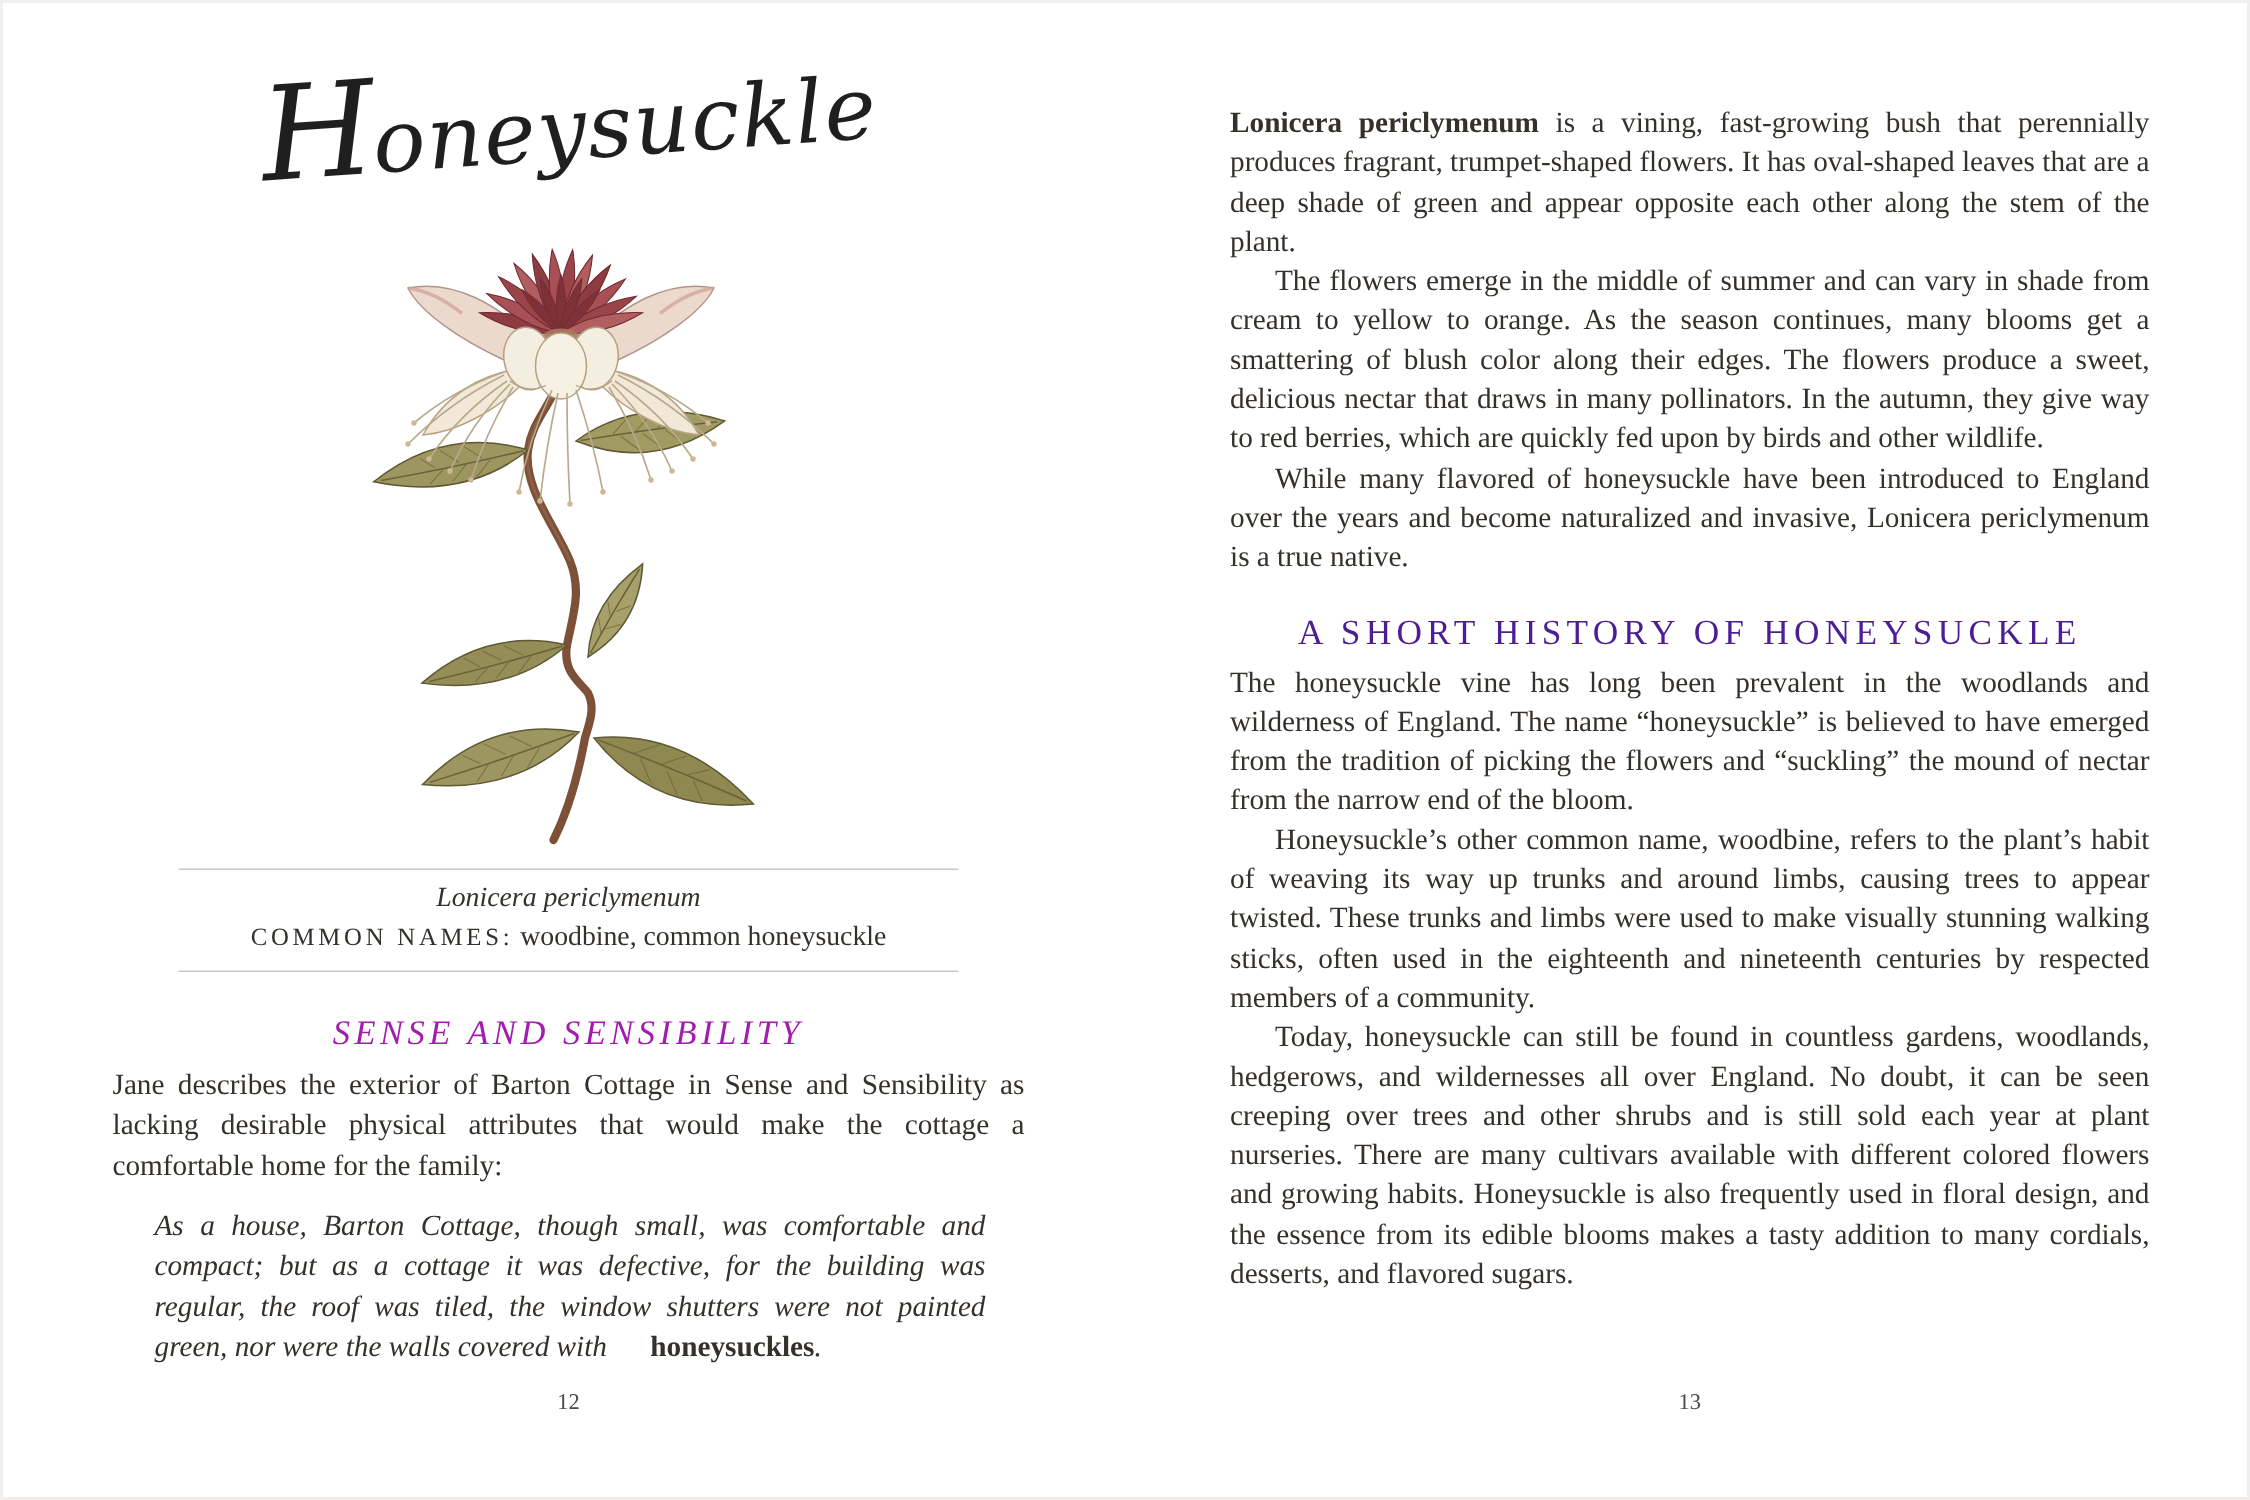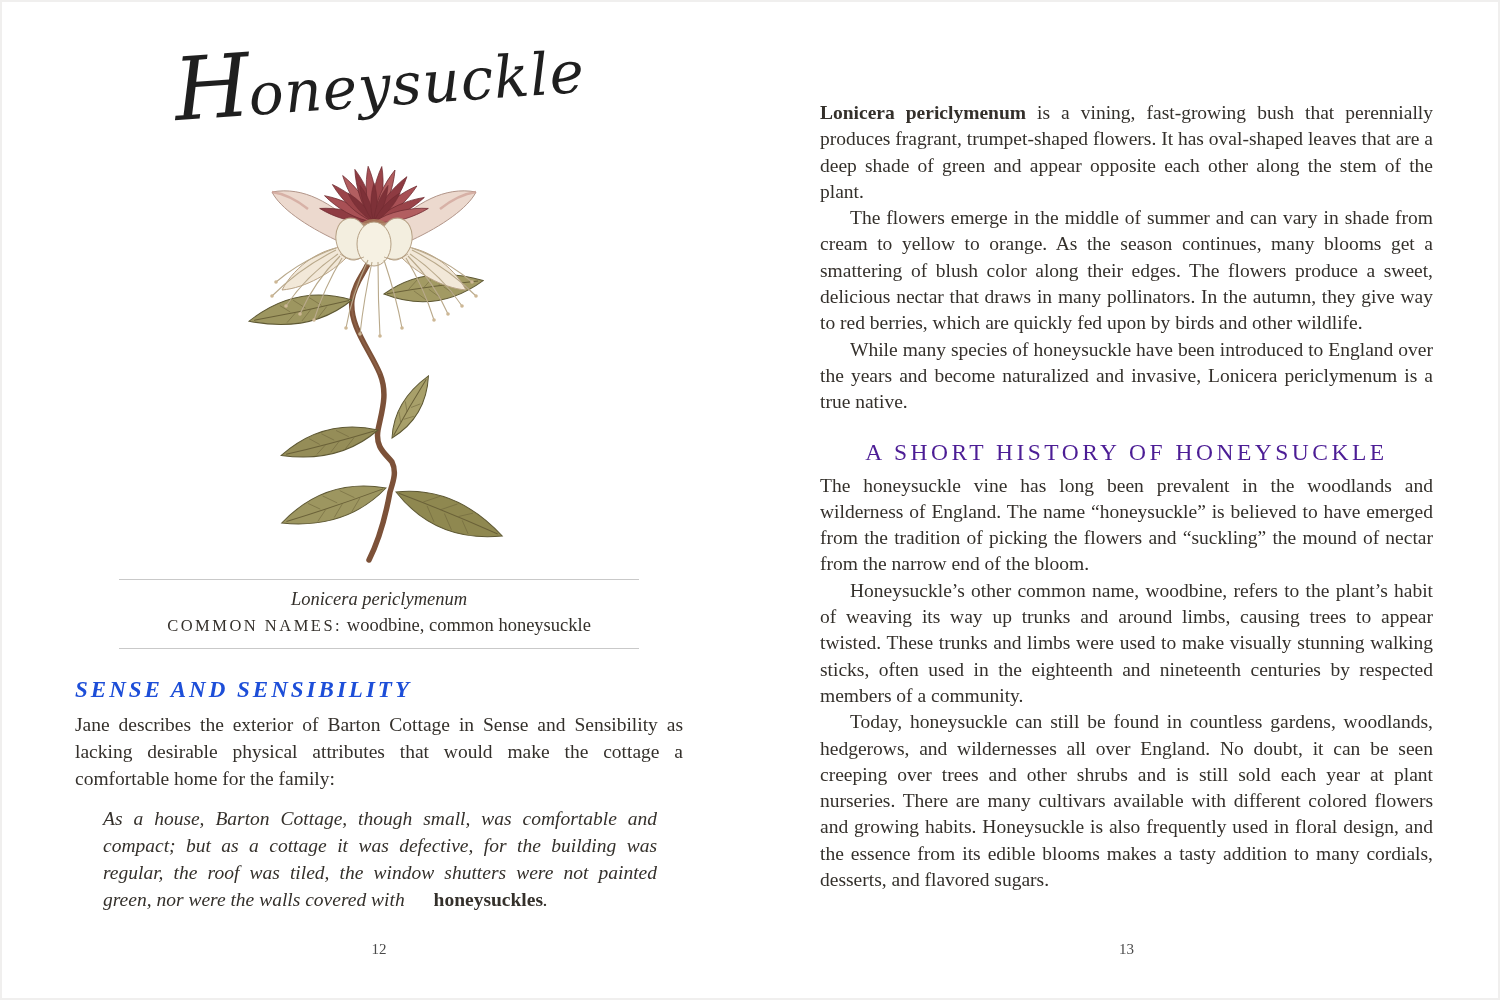--- a/index.html
+++ b/index.html
@@ -4,62 +4,62 @@
 <style>
   html,body{margin:0;padding:0;}
   body{
     width:1500px;height:1000px;position:relative;overflow:hidden;
     background:#ffffff;color:#34302b;
     font-family:"Liberation Serif", serif;
   }
   .spread{position:absolute;inset:0;box-shadow:inset 0 0 0 2px #f0efee;}
   .page{position:absolute;top:0;height:1000px;}
   .page-left{left:75px;width:608px;}
-  .page-right{left:820px;width:613px;box-sizing:border-box;padding-top:100px;}
+  .page-right{left:820px;width:613px;box-sizing:border-box;padding-top:70px;}
 
   
   .title-wrap{margin-top:16px;height:126px;text-align:center;}
   .chapter-title{
     display:inline-block;
     font-family:"DejaVu Serif", serif;font-style:italic;
     font-size:58px;line-height:120px;color:#1f1f1f;
     transform:rotate(-4deg);letter-spacing:1px;
   }
   .chapter-title::first-letter{font-size:1.5em;margin-right:-3px;}
   .illus{display:block;margin:0 auto;}
   .caption{
     width:520px;margin:2px auto 0;
     border-top:1px solid #c9c9c9;border-bottom:1px solid #c9c9c9;
     text-align:center;padding:7px 0 9px;
   }
   .caption-latin{font-style:italic;font-size:18.5px;line-height:25px;}
   .caption-common{font-size:18.5px;line-height:26px;}
   .caption-label{font-size:16.5px;letter-spacing:2.5px;}
   .heading-left{
-    margin:28px 0 8px;font-weight:700;font-style:italic;
-    font-size:23px;letter-spacing:3px;color:#1d4ed8;
+    margin:28px 0 8px;text-align:center;font-weight:400;font-style:italic;
+    font-size:23px;letter-spacing:3px;color:#a21caf;
   }
   .intro{margin:0;text-align:justify;font-size:19.5px;line-height:27px;}
   blockquote.quote{
     margin:13px 26px 0 28px;font-style:italic;
     font-size:19.5px;line-height:27px;text-align:justify;
   }
   blockquote.quote b{font-style:normal;font-weight:700;padding-left:24px;}
 
   
   .p{margin:0;text-align:justify;font-size:19.5px;line-height:26.3px;}
   .p.indent{text-indent:30px;}
   .p b{font-weight:700;}
   .heading-right{
     margin:23px 0 7px;text-align:center;font-weight:400;
     font-size:23.5px;letter-spacing:3.5px;color:#4c1d95;
   }
 
   .pagenum{
-    position:absolute;bottom:42px;left:0;width:100%;
+    position:absolute;bottom:56px;left:0;width:100%;
     text-align:center;font-size:15px;color:#4a4a4a;
   }
 </style>
 </head>
 <body>
 
 <div class="spread">
 
   <div class="page page-left">
 
@@ -183,21 +183,21 @@
 
     <blockquote class="quote"><span>As a house, Barton Cottage, though small, was comfortable and compact; but as a cottage it was defective, for the building was regular, the roof was tiled, the window shutters were not painted green, nor were the walls covered with </span><b>honeysuckles</b><span>.</span></blockquote>
 
     <div class="pagenum">12</div>
   </div>
 
   <div class="page page-right">
 
     <p class="p"><b>Lonicera periclymenum</b><span> is a vining, fast-growing bush that perennially produces fragrant, trumpet-shaped flowers. It has oval-shaped leaves that are a deep shade of green and appear opposite each other along the stem of the plant.</span></p>
     <p class="p indent">The flowers emerge in the middle of summer and can vary in shade from cream to yellow to orange. As the season continues, many blooms get a smattering of blush color along their edges. The flowers produce a sweet, delicious nectar that draws in many pollinators. In the autumn, they give way to red berries, which are quickly fed upon by birds and other wildlife.</p>
-    <p class="p indent">While many species of honeysuckle have been introduced to England over the years and become naturalized and invasive, Lonicera periclymenum is a true native.</p>
+    <p class="p indent">While many flavored of honeysuckle have been introduced to England over the years and become naturalized and invasive, Lonicera periclymenum is a true native.</p>
 
     <h2 class="heading-right">A SHORT HISTORY OF HONEYSUCKLE</h2>
 
     <p class="p">The honeysuckle vine has long been prevalent in the woodlands and wilderness of England. The name “honeysuckle” is believed to have emerged from the tradition of picking the flowers and “suckling” the mound of nectar from the narrow end of the bloom.</p>
     <p class="p indent">Honeysuckle’s other common name, woodbine, refers to the plant’s habit of weaving its way up trunks and around limbs, causing trees to appear twisted. These trunks and limbs were used to make visually stunning walking sticks, often used in the eighteenth and nineteenth centuries by respected members of a community.</p>
     <p class="p indent">Today, honeysuckle can still be found in countless gardens, woodlands, hedgerows, and wildernesses all over England. No doubt, it can be seen creeping over trees and other shrubs and is still sold each year at plant nurseries. There are many cultivars available with different colored flowers and growing habits. Honeysuckle is also frequently used in floral design, and the essence from its edible blooms makes a tasty addition to many cordials, desserts, and flavored sugars.</p>
 
     <div class="pagenum">13</div>
   </div>
 

